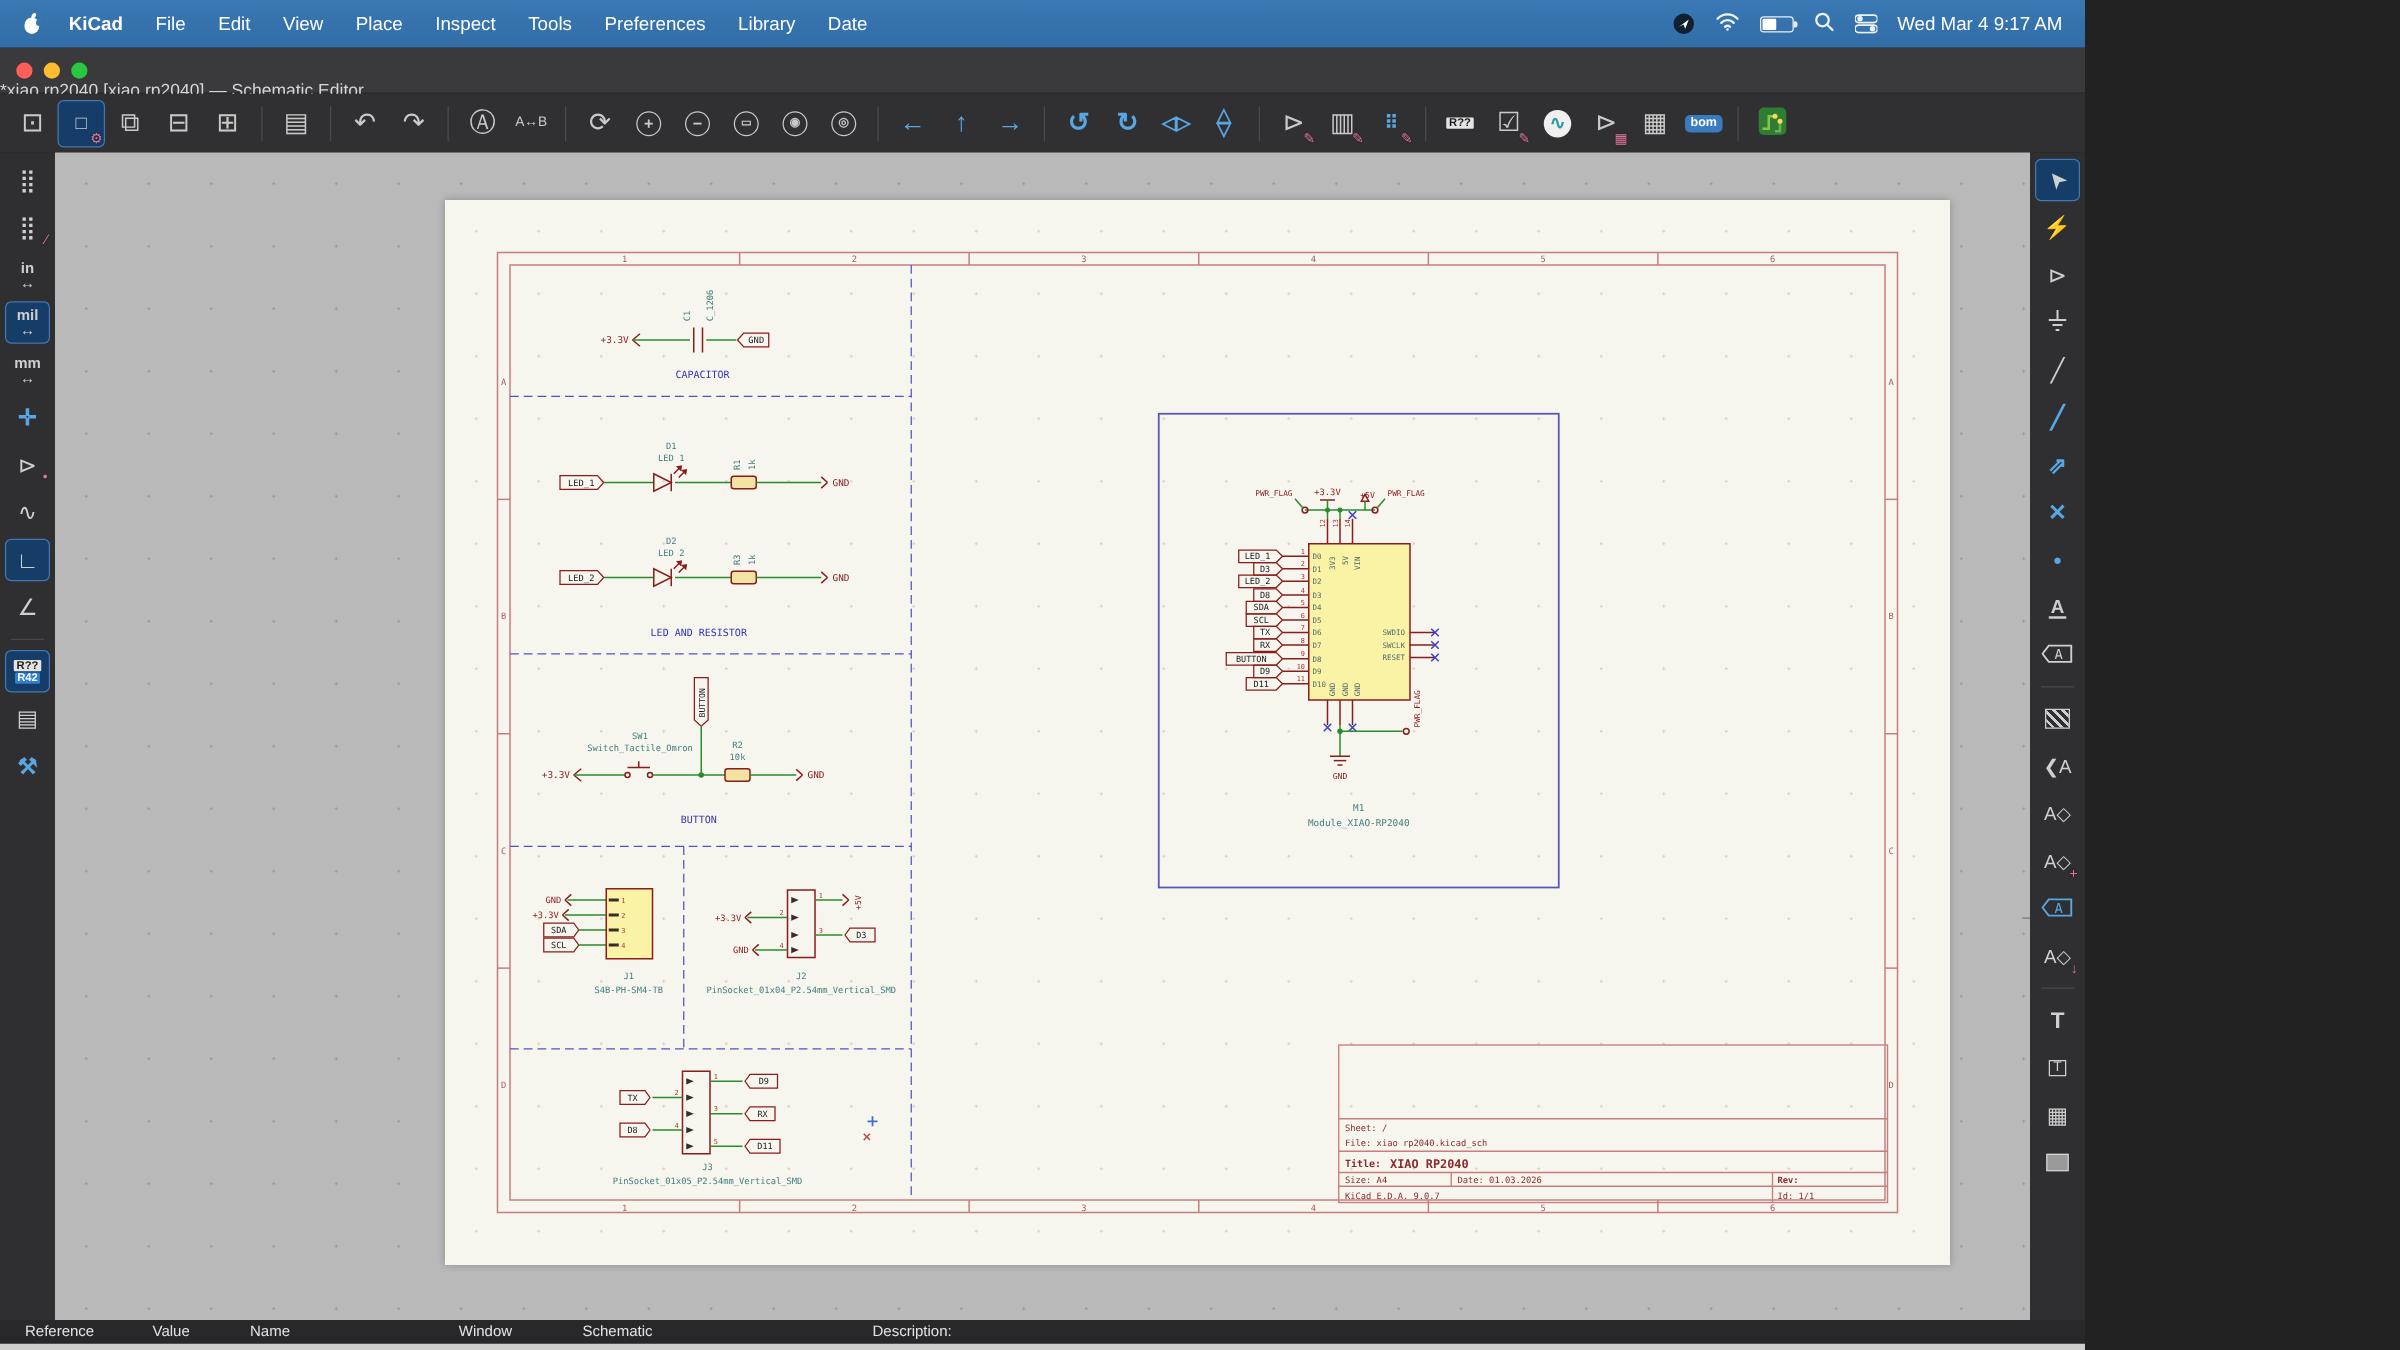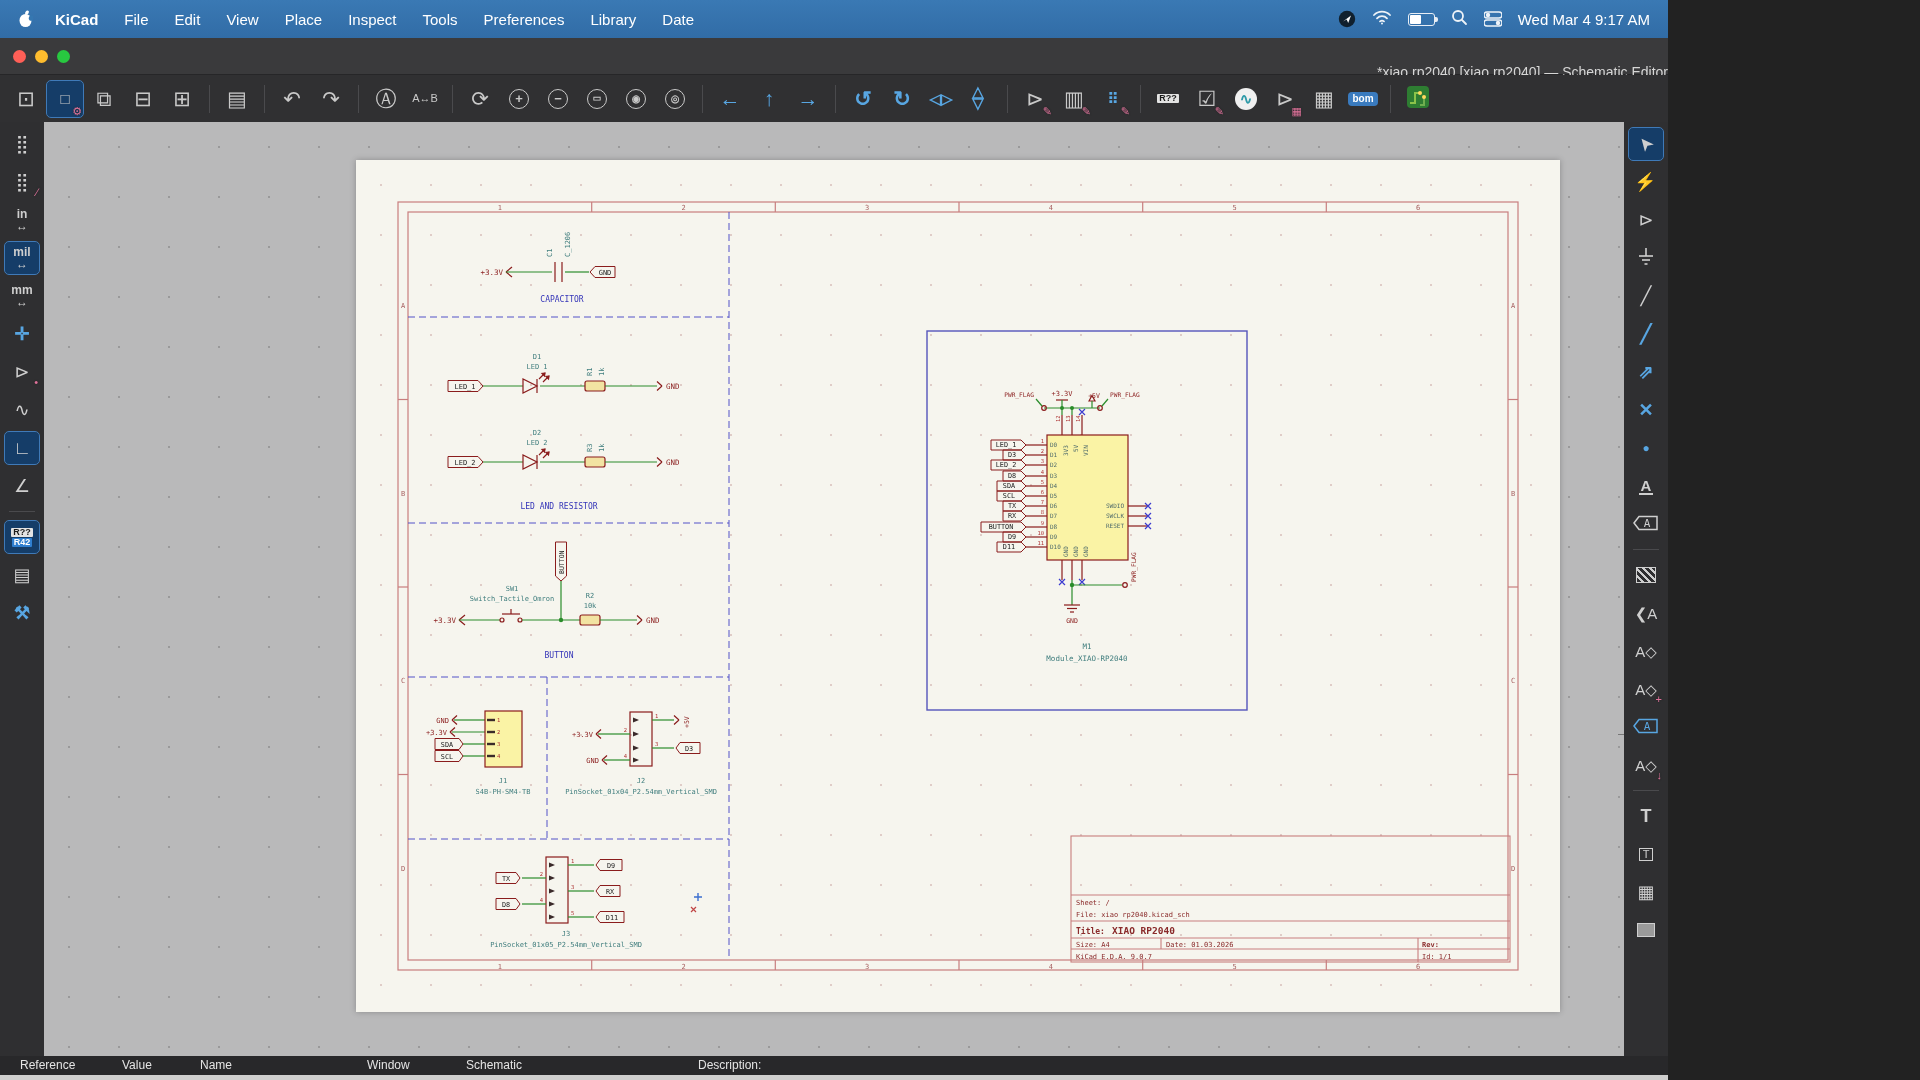--- a/index.html
+++ b/index.html
@@ -24,21 +24,21 @@
     height:5px; background:#e8eef5; border-radius:0 2px 2px 0; }
   .battery .fill { position:absolute; left:1px; top:1px; bottom:1px; width:45%;
     background:#fff; border-radius:1px; }
 
   
   .titlebar { position:absolute; top:38px; left:0; right:0; height:37px;
     background:#3a3a3c; border-bottom:1px solid #262628; display:flex; align-items:center; }
   .tl-group { display:flex; gap:9px; margin-left:13px; }
   .tl { width:13px; height:13px; border-radius:50%; }
   .tl.red{background:#ff5f57}.tl.yel{background:#febc2e}.tl.grn{background:#28c840}
-  .wtitle { position:absolute; left:0; right:0; text-align:right; color:#d6d6d6;
+  .wtitle { position:absolute; left:0; right:0; text-align:left; color:#d6d6d6;
     font-size:14px; pointer-events:none;margin-top:32px; }
 
   
   .toolbar { position:absolute; top:75px; left:0; right:0; height:47px; background:#303032;
     display:flex; align-items:center; padding:0 8px; gap:3px; }
   .tsep { width:1px; height:28px; background:#4a4a4d; margin:0 6px; }
   .tbtn { position:relative; width:36px; height:36px; display:flex; align-items:center;
     justify-content:center; color:#c9c9c9; font-size:21px; border-radius:4px;
     line-height:1; }
   .tbtn.sel { background:#153d68; outline:1px solid #3f7ab8; }

